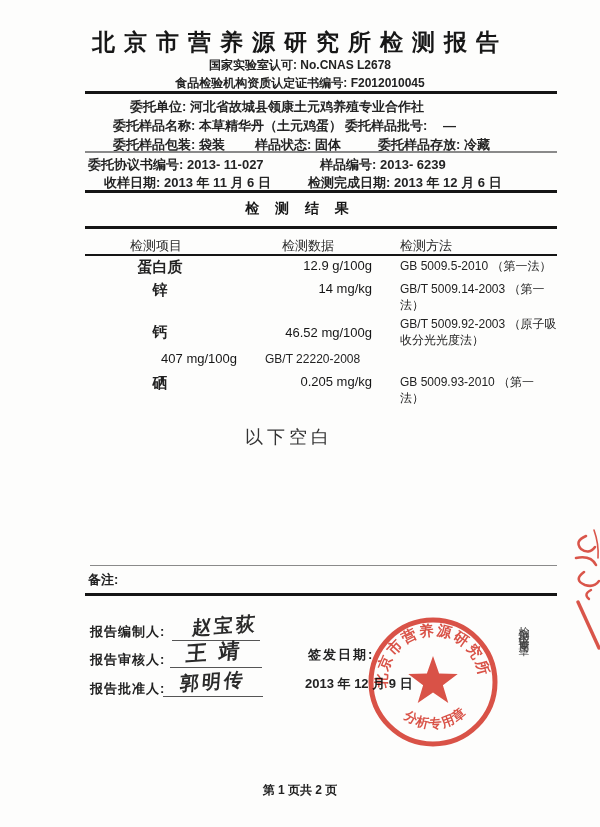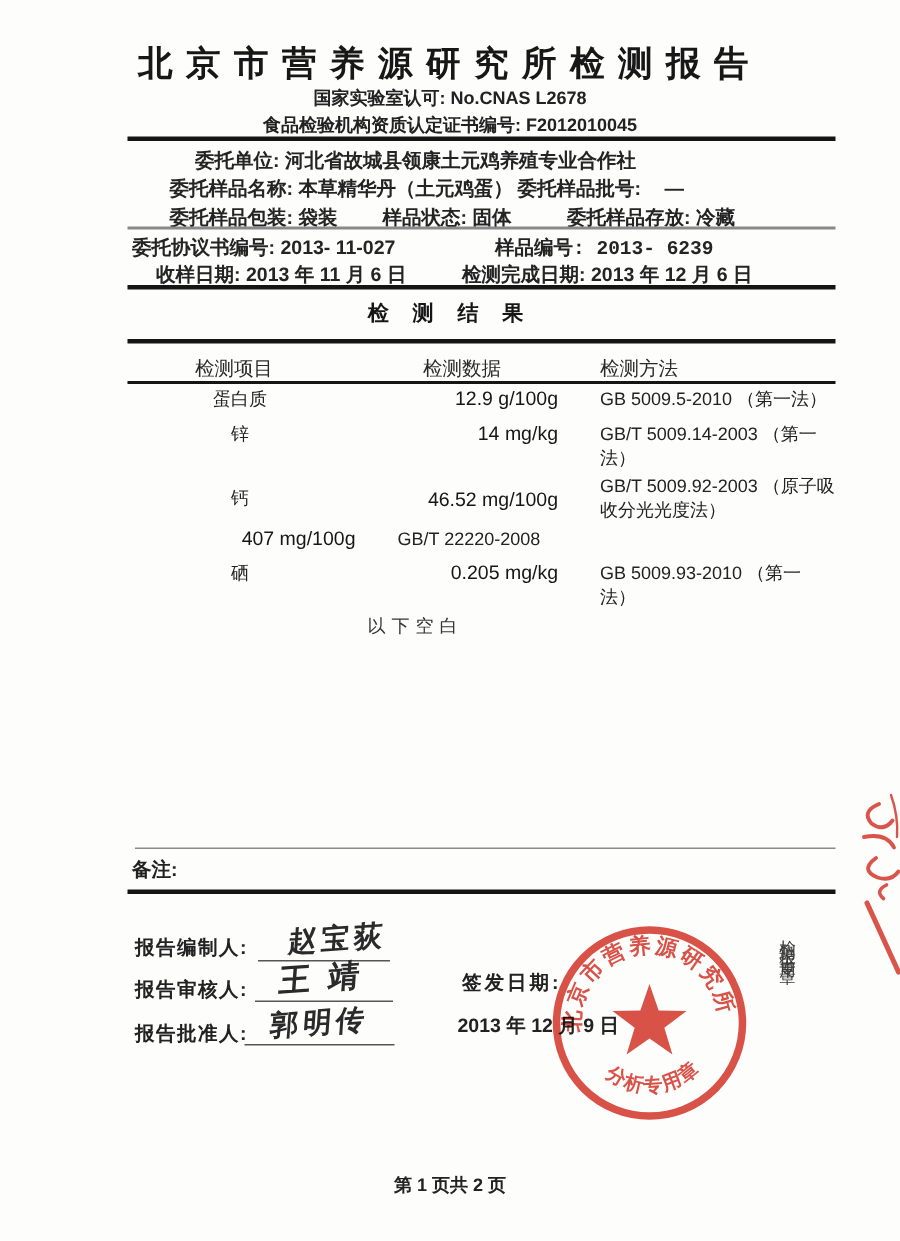--- a/index.html
+++ b/index.html
@@ -18,24 +18,24 @@
   .rule-thin{background:#8a8a8a;}
   
   .info{font-size:13px;font-weight:bold;color:#242424;white-space:nowrap;}
   .info .val{font-weight:bold;}
   
   .sec-title{top:200px;left:0;width:600px;text-align:center;font-size:14px;font-weight:bold;letter-spacing:6px;color:#161616;}
   .th{font-size:13px;color:#2a2a2a;}
   .res-table{top:258px;left:85px;width:472px;}
   .res-row{display:flex;align-items:flex-start;min-height:23px;}
   .res-row.tall{min-height:38px;align-items:center;}
-  .c-item{width:120px;margin-left:15px;text-align:center;font-size:12px;color:#222;}
+  .c-item{width:120px;margin-left:15px;text-align:center;font-size:15px;color:#222;font-weight:bold;}
   .c-val{width:152px;text-align:right;font-size:13px;font-weight:normal;color:#161616;}
   .c-method{width:157px;margin-left:28px;font-size:12px;color:#222;line-height:16px;}
-  .end-note{margin-left:160px;font-size:12px;letter-spacing:4px;color:#333;margin-top:3px;}
+  .end-note{margin-left:160px;font-size:18px;letter-spacing:4px;color:#333;margin-top:19px;}
   
   .remark-lbl{top:571px;left:88px;font-size:13px;font-weight:bold;color:#222;}
   .sign-lbl{font-size:13px;font-weight:bold;color:#222;letter-spacing:1px;}
   .sig{font-size:19px;color:#2a2a2a;transform:rotate(-4deg) skewX(-8deg);letter-spacing:3px;font-weight:bold;}
   .sig-line{border-bottom:1.5px solid #555;}
   .date-txt{font-size:13px;font-weight:bold;color:#222;}
   .side-label{top:618px;left:516px;writing-mode:vertical-rl;font-size:11px;letter-spacing:3px;color:#3a3a3a;}
   .footer{top:782px;left:0;width:600px;text-align:center;font-size:12px;font-weight:bold;color:#222;}
   .stampwrap{top:612px;left:363px;width:140px;height:140px;mix-blend-mode:multiply;opacity:.88;}
   .edge-stamp{top:528px;right:0;width:42px;height:132px;mix-blend-mode:multiply;opacity:.85;}
@@ -78,21 +78,21 @@
   <span>委托样品存放:</span>
   <span class="val">冷藏</span>
 </div>
 
 <div class="abs rule-thin" style="top:151px;left:85px;width:472px;height:1.5px;"></div>
 
 <div class="abs info" style="top:156px;left:88px;">
   <span>委托协议书编号:</span>
   <span class="val">2013- 11-027</span>
 </div>
-<div class="abs info" style="top:156px;left:330px;font-family:Liberation Mono, monospace;">
+<div class="abs info" style="top:156px;left:320px;">
   <span>样品编号:</span>
   <span class="val">2013- 6239</span>
 </div>
 
 <div class="abs info" style="top:174px;left:104px;">
   <span>收样日期:</span>
   <span class="val">2013 年 11 月 6 日</span>
 </div>
 <div class="abs info" style="top:174px;left:308px;">
   <span>检测完成日期:</span>

